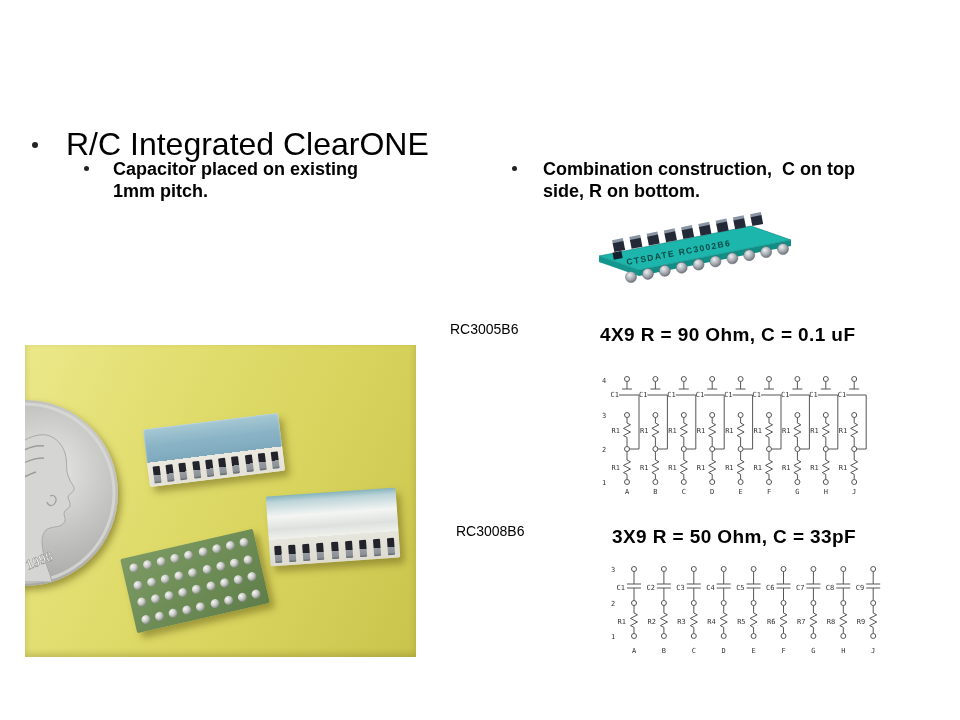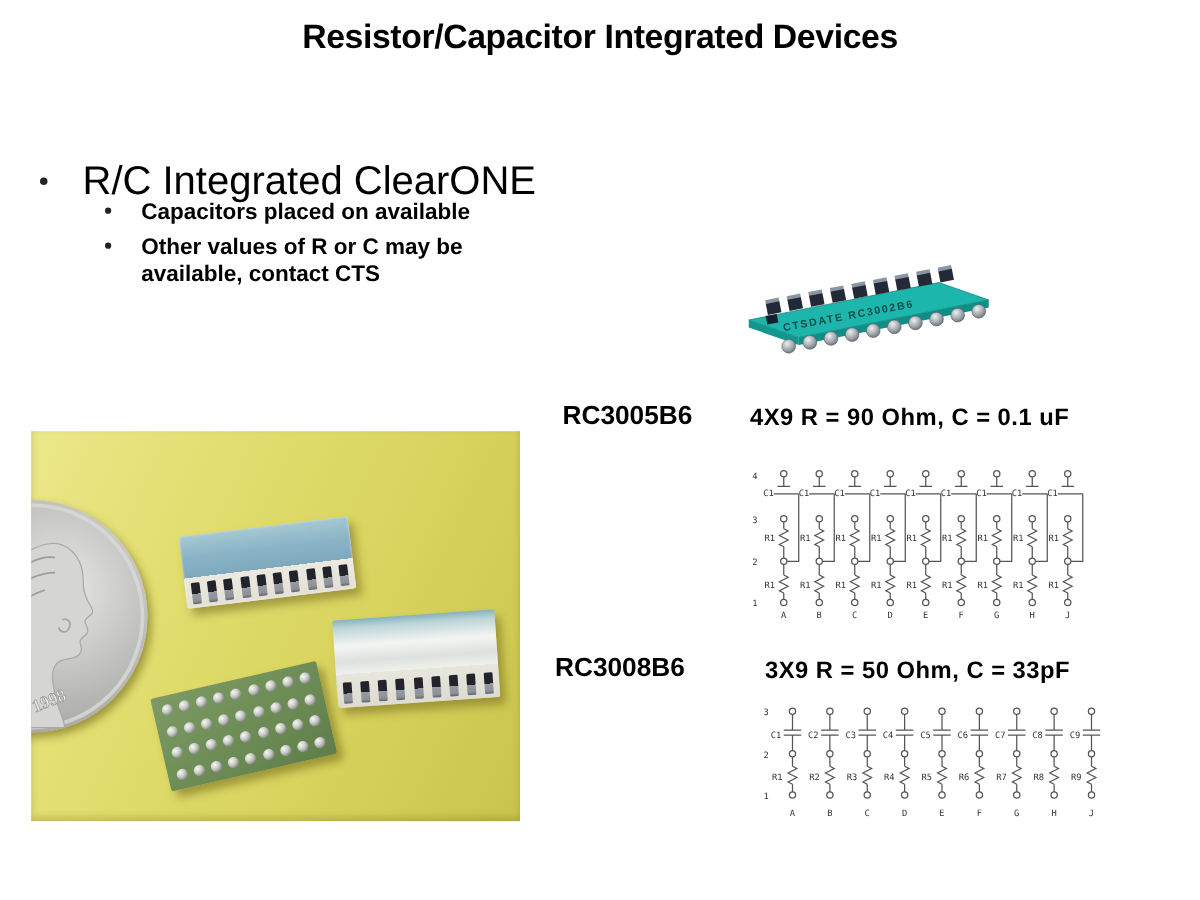--- a/index.html
+++ b/index.html
@@ -13,24 +13,24 @@
   .l1text{font-size:32px;font-weight:400;}
   .subs{position:absolute;left:84px;top:158px;width:430px;}
   .sub-item{display:flex;align-items:flex-start;gap:24px;}
   .sub-item + .sub-item{margin-top:6px;}
   .sub-item .dot{margin-top:8px;}
   .btext{font-size:18px;font-weight:700;line-height:22px;}
   .btext div{white-space:pre;}
   .rb{position:absolute;left:512px;top:158px;display:flex;align-items:flex-start;gap:26px;width:440px;}
   .rb .dot{margin-top:8px;}
   .board3d{position:absolute;left:593px;top:212px;}
-  .part-name{position:absolute;font-size:21px;font-weight:700;}
+  .part-name{position:absolute;font-size:14px;font-weight:400;}
   .part-spec{position:absolute;font-size:19px;font-weight:700;letter-spacing:.4px;}
   .pn1{left:450px;top:321px;} .ps1{left:600px;top:324px;}
-  .pn2{left:444px;top:523px;} .ps2{left:612px;top:526px;}
+  .pn2{left:456px;top:523px;} .ps2{left:612px;top:526px;}
   .schem{position:absolute;}
   #schem1{left:588px;top:370px;} #schem2{left:600px;top:558px;}
   
   .photo{position:absolute;left:25px;top:345px;width:391px;height:312px;overflow:hidden;
          background:linear-gradient(115deg,#ebe88a 0%,#e2de70 30%,#d9d45e 62%,#c9c44c 100%);
          box-shadow:inset 0 -3px 6px rgba(90,80,20,.25);}
   .coin{position:absolute;left:-93px;top:55px;width:186px;height:186px;border-radius:50%;
         background:radial-gradient(circle at 62% 38%,#e9e9e7 0%,#c6c6c4 38%,#ababa9 68%,#8d8d8b 90%,#6e6e6c 100%);
         box-shadow:3px 4px 7px rgba(100,90,20,.55);}
   .comp{position:absolute;border-radius:2px;}
@@ -48,43 +48,43 @@
          box-shadow:4px 6px 7px rgba(100,90,20,.5);}
   .balls{display:grid;height:100%;box-sizing:border-box;padding:3px 4px;place-items:center;}
   .ball{width:9px;height:9px;border-radius:50%;
         background:radial-gradient(circle at 35% 30%,#f7f7f5 0%,#c9ccc7 40%,#82877f 75%,#51564e 100%);}
 </style>
 </head>
 <body>
 
 <div class="slide">
 
-  <h1 class="title">Resistor/Capacitor Integrated Devices</h1>
 
   <div class="l1">
     <span class="dot"></span>
     <span class="l1text">R/C Integrated ClearONE</span>
   </div>
 
   <div class="subs">
     <div class="sub-item">
       <span class="dot sm"></span>
       <div class="btext">
-        <div>Capacitors placed on available</div>
-      </div>
-    </div>
-    <div class="sub-item">
-      <span class="dot sm"></span>
-      <div class="btext">
-        <div>Other values of R or C may be</div>
-        <div>available, contact CTS</div>
+        <div>Capacitor placed on existing</div>
+        <div>1mm pitch.</div>
       </div>
     </div>
   </div>
 
+  <div class="rb">
+    <span class="dot sm"></span>
+    <div class="btext">
+      <div>Combination construction,  C on top</div>
+      <div>side, R on bottom.</div>
+    </div>
+  </div>
 
   <svg id="board3d" class="board3d" width="205" height="85">
     <defs>
       <radialGradient id="gbump" cx="38%" cy="32%" r="75%">
         <stop offset="0%" stop-color="#eceff1"></stop>
         <stop offset="55%" stop-color="#a6acb2"></stop>
         <stop offset="100%" stop-color="#666c72"></stop>
       </radialGradient>
     </defs>
     <polygon points="6,44 158,14 198,28 46,58" fill="#1db6ad" stroke="#0d807a" stroke-width="0.6"></polygon>

